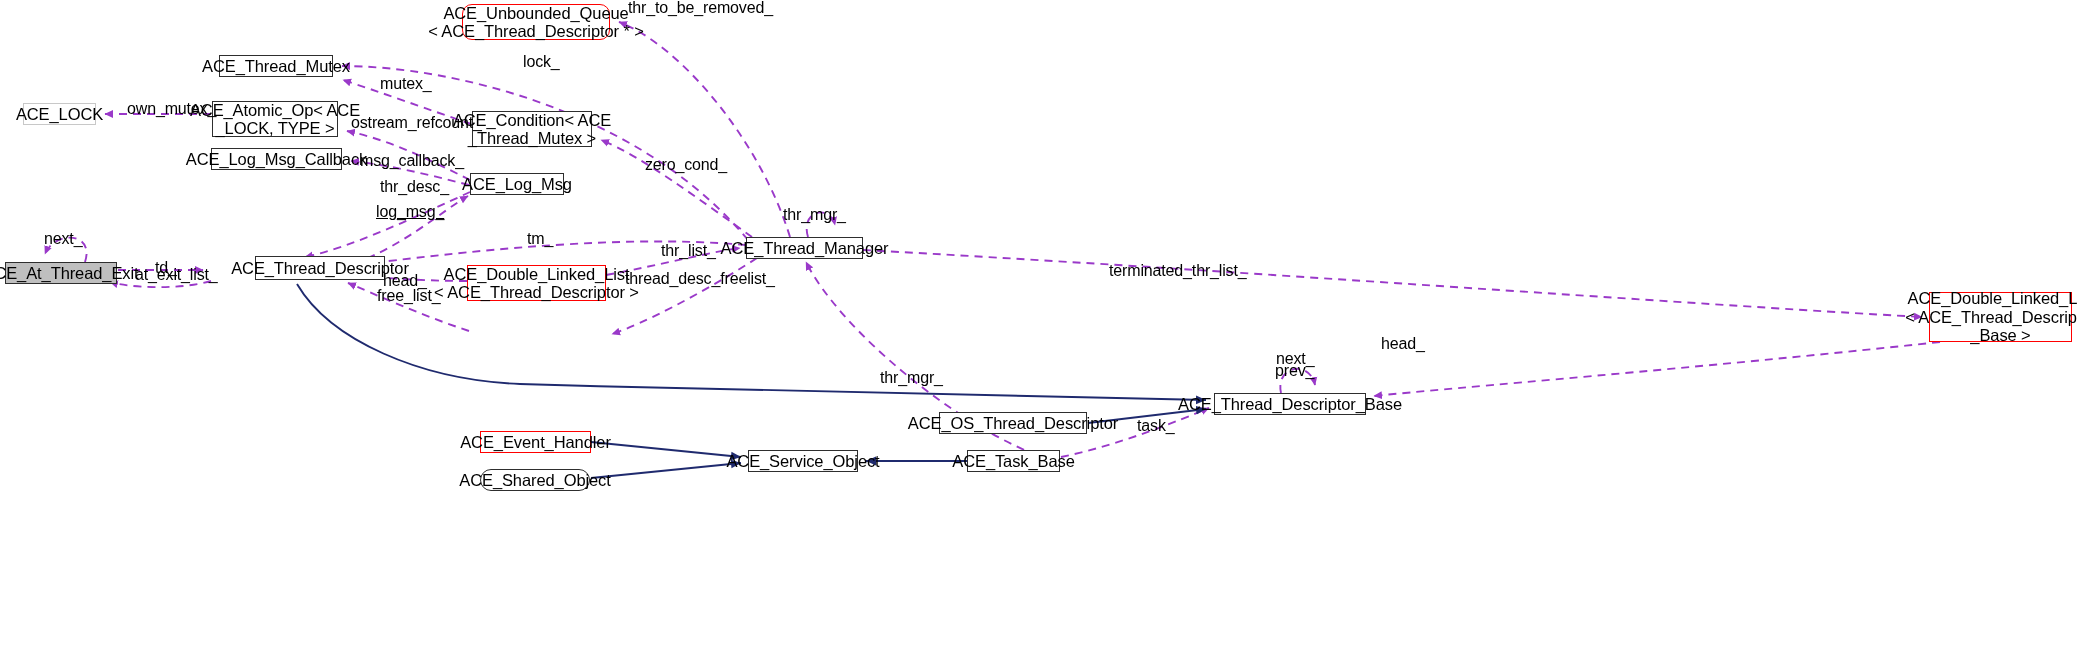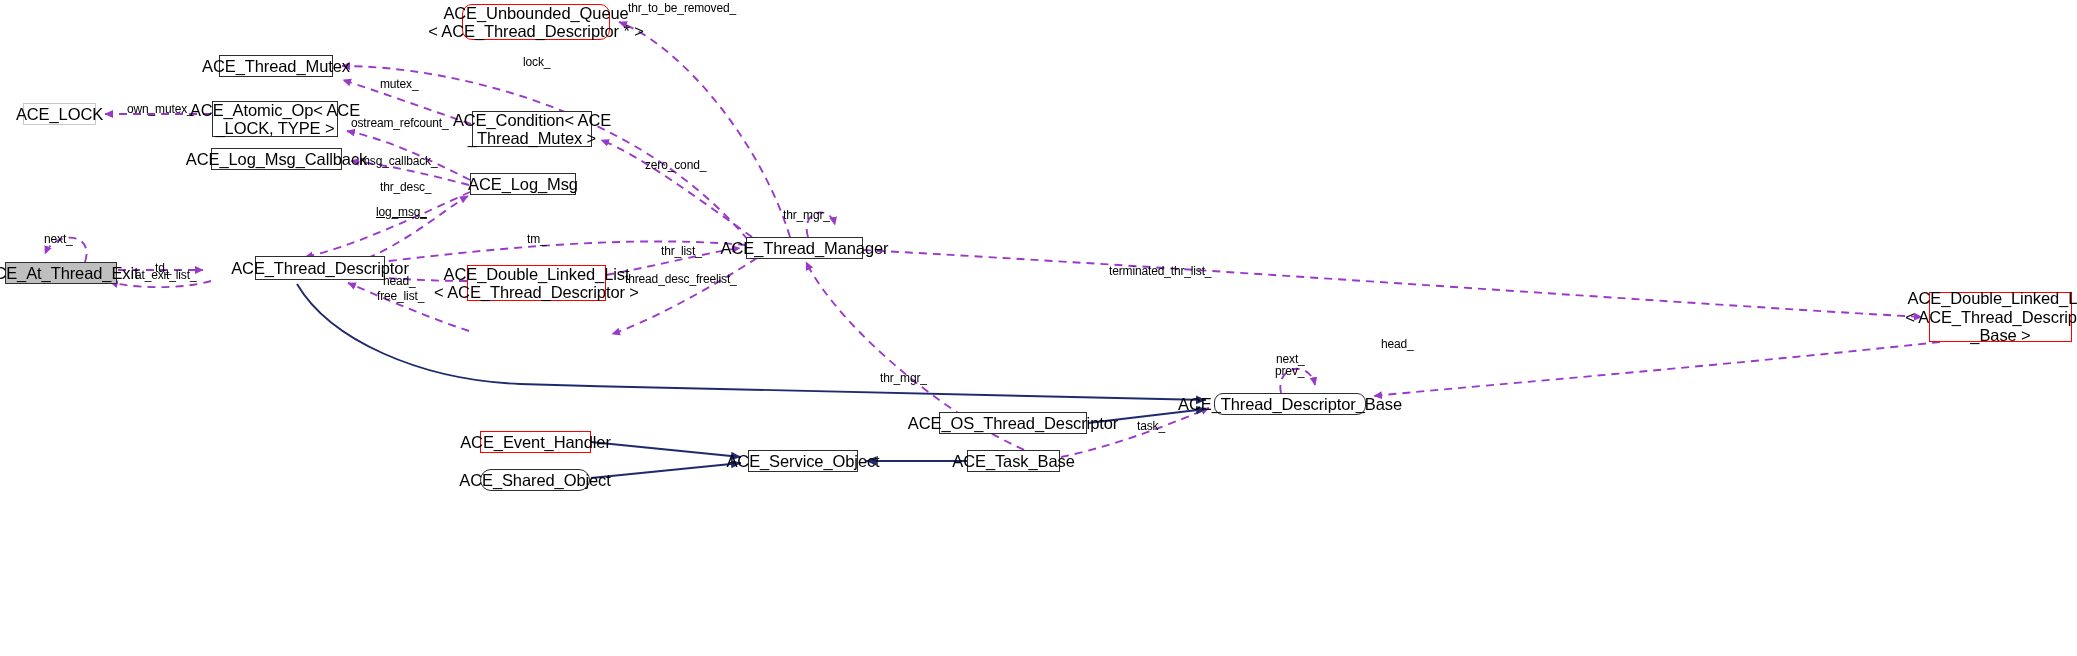--- a/index.html
+++ b/index.html
@@ -44,21 +44,21 @@
   .node.highlight {
     background: #bfbfbf;
     border: 1.6px solid #2e2e2e;
   }
   .node.faint {
     border: 1.6px solid #c8c8c8;
     background: #ffffff;
   }
   .edge-label {
     position: absolute;
-    font-size: 12px;
+    font-size: 16px;
     line-height: 16px;
     color: #000000;
     white-space: pre;
     letter-spacing: -0.15px;
     background: transparent;
   }
 </style>
 </head>
 <body>
 
@@ -134,30 +134,30 @@
 
   <div class="node red" style="left:462px; top:4px; width:148px; height:36px;border-radius:10px;">ACE_Unbounded_Queue
 &lt; ACE_Thread_Descriptor * &gt;</div>
   <div class="node" style="left:219px; top:55px; width:114px; height:22px;">ACE_Thread_Mutex</div>
   <div class="node faint" style="left:23px; top:103px; width:73px; height:22px;">ACE_LOCK</div>
   <div class="node" style="left:212px; top:101px; width:126px; height:36px;">ACE_Atomic_Op&lt; ACE
 _LOCK, TYPE &gt;</div>
   <div class="node" style="left:472px; top:111px; width:120px; height:36px;">ACE_Condition&lt; ACE
 _Thread_Mutex &gt;</div>
   <div class="node" style="left:211px; top:148px; width:131px; height:22px;">ACE_Log_Msg_Callback</div>
-  <div class="node" style="left:470px; top:173px; width:106px; height:22px;">ACE_Log_Msg</div>
+  <div class="node" style="left:470px; top:173px; width:94px; height:22px;">ACE_Log_Msg</div>
   <div class="node" style="left:746px; top:237px; width:117px; height:22px;">ACE_Thread_Manager</div>
   <div class="node highlight" style="left:5px; top:262px; width:112px; height:22px;">ACE_At_Thread_Exit</div>
   <div class="node" style="left:211px; top:256px; width:130px; height:24px;margin-left:44px;">ACE_Thread_Descriptor</div>
   <div class="node red" style="left:467px; top:265px; width:139px; height:36px;">ACE_Double_Linked_List
 &lt; ACE_Thread_Descriptor &gt;</div>
   <div class="node red" style="left:1929px; top:292px; width:143px; height:50px;">ACE_Double_Linked_List
 &lt; ACE_Thread_Descriptor
 _Base &gt;</div>
-  <div class="node" style="left:1214px; top:393px; width:152px; height:22px;border-radius:9px;">ACE_Thread_Descriptor_Base</div>
+  <div class="node" style="left:1214px; top:393px; width:152px; height:22px;">ACE_Thread_Descriptor_Base</div>
   <div class="node" style="left:939px; top:412px; width:148px; height:22px;">ACE_OS_Thread_Descriptor</div>
   <div class="node red" style="left:480px; top:431px; width:111px; height:22px;">ACE_Event_Handler</div>
   <div class="node" style="left:748px; top:450px; width:110px; height:22px;">ACE_Service_Object</div>
   <div class="node" style="left:967px; top:450px; width:93px; height:22px;">ACE_Task_Base</div>
   <div class="node" style="left:480px; top:469px; width:110px; height:22px;border-radius:11px;">ACE_Shared_Object</div>
 
   <div class="edge-label" style="left:628px;  top:0px;">thr_to_be_removed_</div>
   <div class="edge-label" style="left:523px;  top:54px;">lock_</div>
   <div class="edge-label" style="left:380px;  top:76px;">mutex_</div>
   <div class="edge-label" style="left:127px;  top:101px;">own_mutex_</div>

